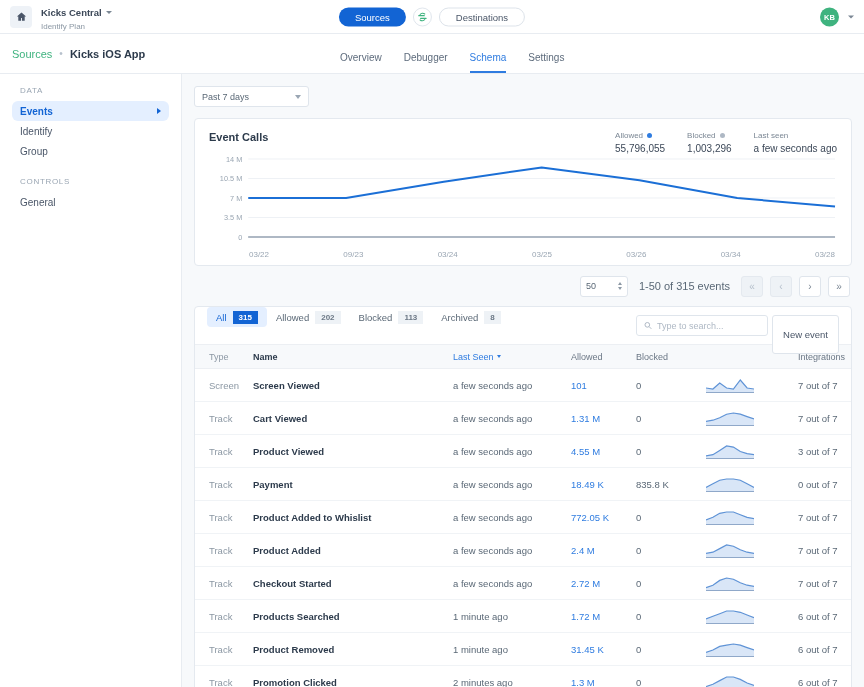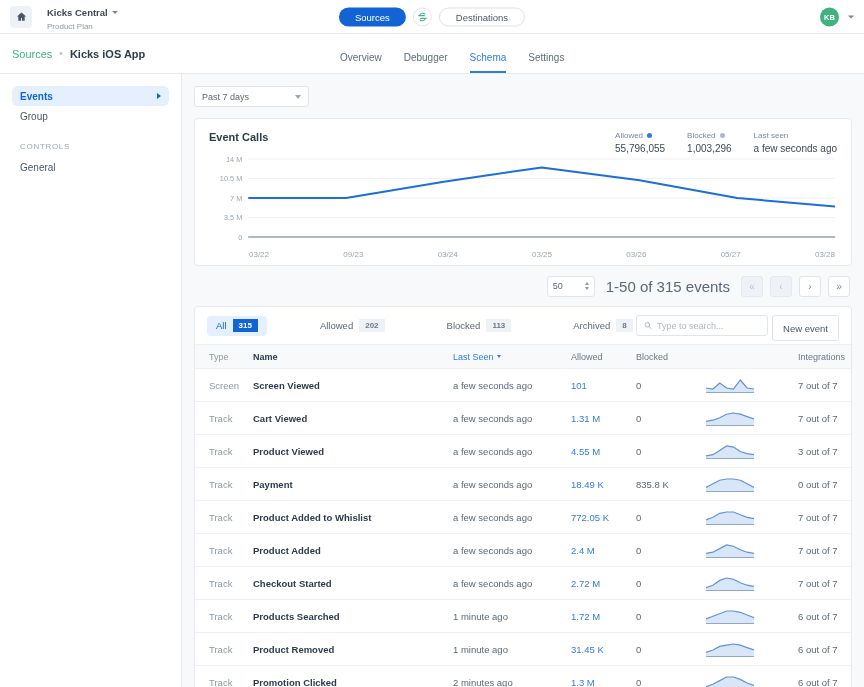--- a/index.html
+++ b/index.html
@@ -20,21 +20,21 @@
     position: relative;
     background: #fff;
   }
   .home-icon {
     width: 22px; height: 22px; border-radius: 4px;
     background: #eef2f7;
     display: flex; align-items: center; justify-content: center;
     color: #3c4858; flex: 0 0 auto;
   }
   .home-icon svg { width: 11px; height: 11px; fill: #4a5568; }
-  .org-block { margin-left: 15px; line-height: 1.15; }
+  .org-block { margin-left: 9px; line-height: 1.15; }
   .org-name {
     font-size: 9.5px; font-weight: bold; color: #3c4858;
     display: inline-block;
   }
   .caret-tiny {
     display: inline-block;
     border-left: 3px solid transparent; border-right: 3px solid transparent;
     border-top: 3.5px solid #7b8794;
     margin-left: 4px; vertical-align: 2px;
   }
@@ -182,34 +182,34 @@
     justify-content: space-between; padding: 0 5px;
     font-size: 9px; color: #5a6876; cursor: pointer;
   }
   .stepper { display: flex; flex-direction: column; line-height: 0; gap: 2px; }
   .stepper i {
     display: block; width: 0; height: 0;
     border-left: 2.5px solid transparent; border-right: 2.5px solid transparent;
   }
   .stepper .up { border-bottom: 3px solid #8c98a4; }
   .stepper .dn { border-top: 3px solid #8c98a4; }
-  .page-info { font-size: 15px; color: #5a6876; margin: 0 4px; }
+  .page-info { font-size: 11px; color: #5a6876; margin: 0 4px; }
   .pg-btn {
     width: 22px; height: 21px; border-radius: 3px;
     border: 1px solid #dfe5ec; background: #fff;
     display: flex; align-items: center; justify-content: center;
     font-size: 10px; color: #7b8794; cursor: pointer;
   }
   .pg-btn.off { background: #eef2f6; border-color: #e4e9ef; color: #b6c0cc; }
 
   
   .table-card { overflow: hidden; }
   .filterbar {
-    height: 37px; display: flex; align-items: center;
-    padding: 0 12px; position: relative; gap: 44px;
+    height: 37px; display: flex; 
+    padding: 0 12px; position: relative;
   }
   .fchip {
     display: flex; align-items: center; gap: 6px;
     height: 20px; padding: 0 9px; border-radius: 4px;
     font-size: 9.5px; color: #5a6876; cursor: pointer;
   }
   .fchip.sel { background: #e4efff; color: #1264d4; }
   .badge {
     font-size: 8px; font-weight: bold; border-radius: 0;
     padding: 2px 6px; background: #eef2f6; color: #6b7785;
@@ -222,21 +222,21 @@
     border: 1px solid #dfe5ec; border-radius: 3px; background: #fff;
     display: flex; align-items: center; padding: 0 7px; gap: 5px;
   }
   .search-wrap input {
     border: 0; outline: 0; font-size: 9px; color: #5a6876;
     width: 100%; font-family: inherit; background: transparent;
   }
   .search-wrap input::placeholder { color: #aeb8c4; }
   .new-btn {
     position: absolute; right: 12px; top: 8px;
-    height: 26px; padding: 0 10px; border-radius: 3px;
+    height: 39px; padding: 0 10px; border-radius: 3px;
     border: 1px solid #dfe5ec; background: #fff;
     font-size: 9.5px; color: #4a5668; cursor: pointer;
     display: flex; align-items: center; font-family: inherit;
   }
 
   table { width: 100%; border-collapse: collapse; table-layout: fixed; }
   thead th {
     background: #f7f9fb;
     border-top: 1px solid #eceff3; border-bottom: 1px solid #eceff3;
     font-size: 9px; font-weight: normal; color: #6b7785;
@@ -269,21 +269,21 @@
 <body>
 
 <div class="topbar">
   <div class="home-icon">
     <svg viewBox="0 0 24 24">
         <path d="M12 3 2 12h3v9h6v-6h2v6h6v-9h3z"></path>
       </svg>
   </div>
   <div class="org-block">
     <div><span class="org-name">Kicks Central</span><span class="caret-tiny"></span></div>
-    <div class="org-plan">Product Plan</div>
+    <div class="org-plan">Identify Plan</div>
   </div>
 
   <div class="nav-center">
     <div class="pill pill-active">Sources</div>
     <div class="seg-logo">
       <svg viewBox="0 0 24 24" fill="none" stroke="#3fb37f" stroke-width="2.4" stroke-linecap="round">
         <path d="M4 9h12"></path>
           <path d="M8 15h12"></path>
         <path d="M17 5.5a7 7 0 0 0-10 1"></path>
           <path d="M7 18.5a7 7 0 0 0 10-1"></path>
@@ -307,23 +307,27 @@
     <div class="tab">Overview</div>
     <div class="tab">Debugger</div>
     <div class="tab tab-active">Schema</div>
     <div class="tab">Settings</div>
   </div>
 </div>
 
 <div class="body-wrap">
 
   <div class="sidebar">
+    <div class="side-heading">DATA</div>
     <div class="side-item sel">
       <span>Events</span>
       <span class="arrow"></span>
+    </div>
+    <div class="side-item">
+      <span>Identify</span>
     </div>
     <div class="side-item">
       <span>Group</span>
     </div>
     <div class="side-gap"></div>
     <div class="side-heading">CONTROLS</div>
     <div class="side-item">
       <span>General</span>
     </div>
   </div>
@@ -374,21 +378,21 @@
             <path d="M40.0,43.0 L139.7,43.0 L239.3,26.8 L339.0,12.4 L438.7,25.2 L538.3,43.0 L638.0,51.4" fill="none" stroke="#1b6fd6" stroke-width="2" stroke-linejoin="round"></path>
             <path d="M40.0,82.0 L139.7,82.0 L239.3,82.0 L339.0,82.0 L438.7,82.0 L538.3,82.0 L638.0,82.0" fill="none" stroke="#aeb8c4" stroke-width="2" stroke-linejoin="round"></path>
           </svg>
       </div>
       <div class="x-axis">
         <span class="x-tick">03/22</span>
         <span class="x-tick">09/23</span>
         <span class="x-tick">03/24</span>
         <span class="x-tick">03/25</span>
         <span class="x-tick">03/26</span>
-        <span class="x-tick">05/27</span>
+        <span class="x-tick">03/34</span>
         <span class="x-tick">03/28</span>
       </div>
     </div>
 
     <div class="pagebar">
       <div class="num-select">
         <span>50</span>
         <span class="stepper">
             <i class="up"></i>
             <i class="dn"></i>

